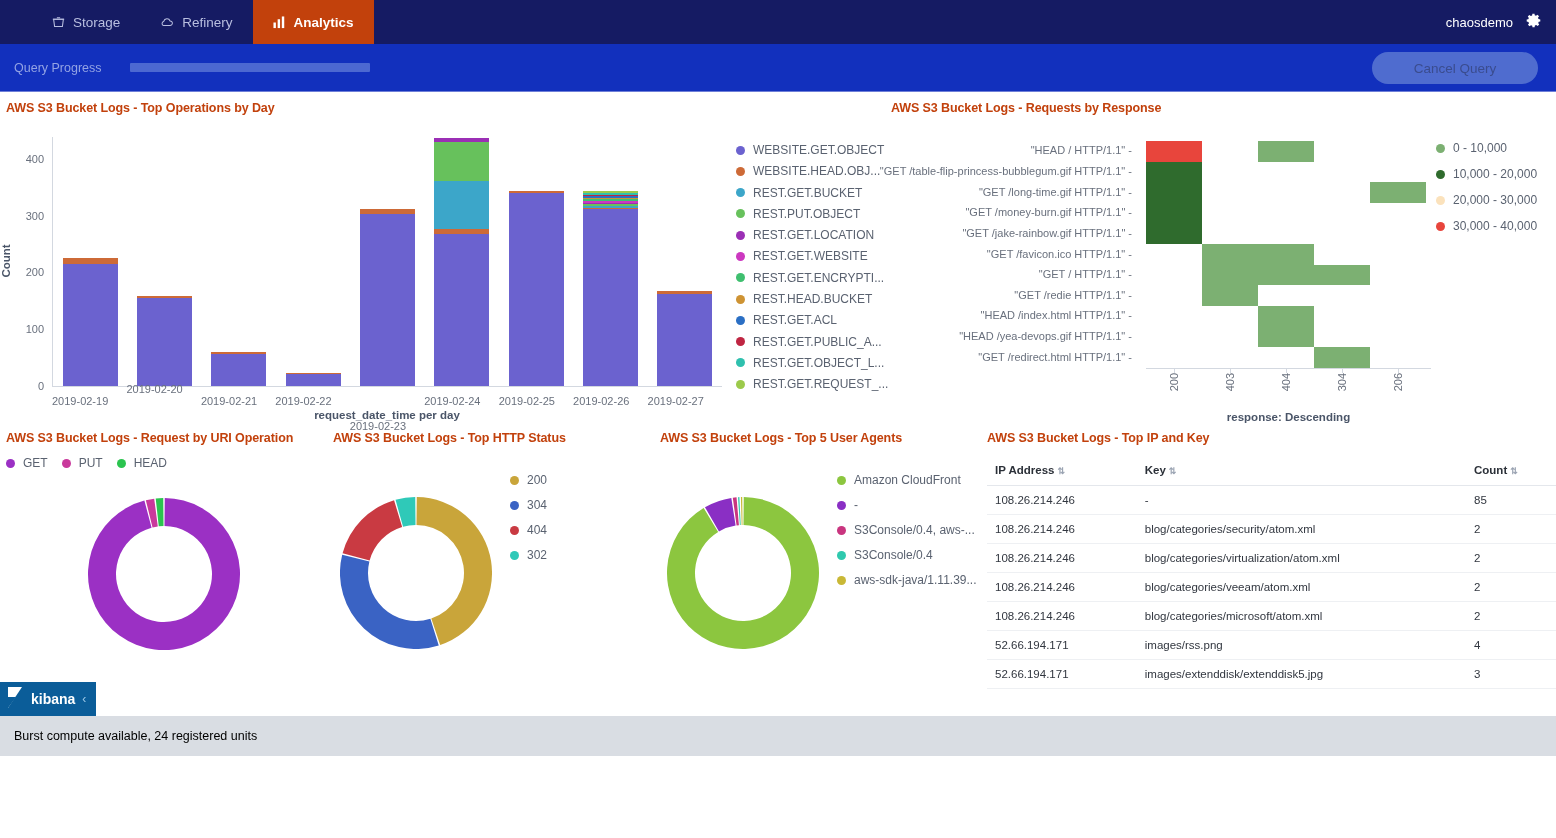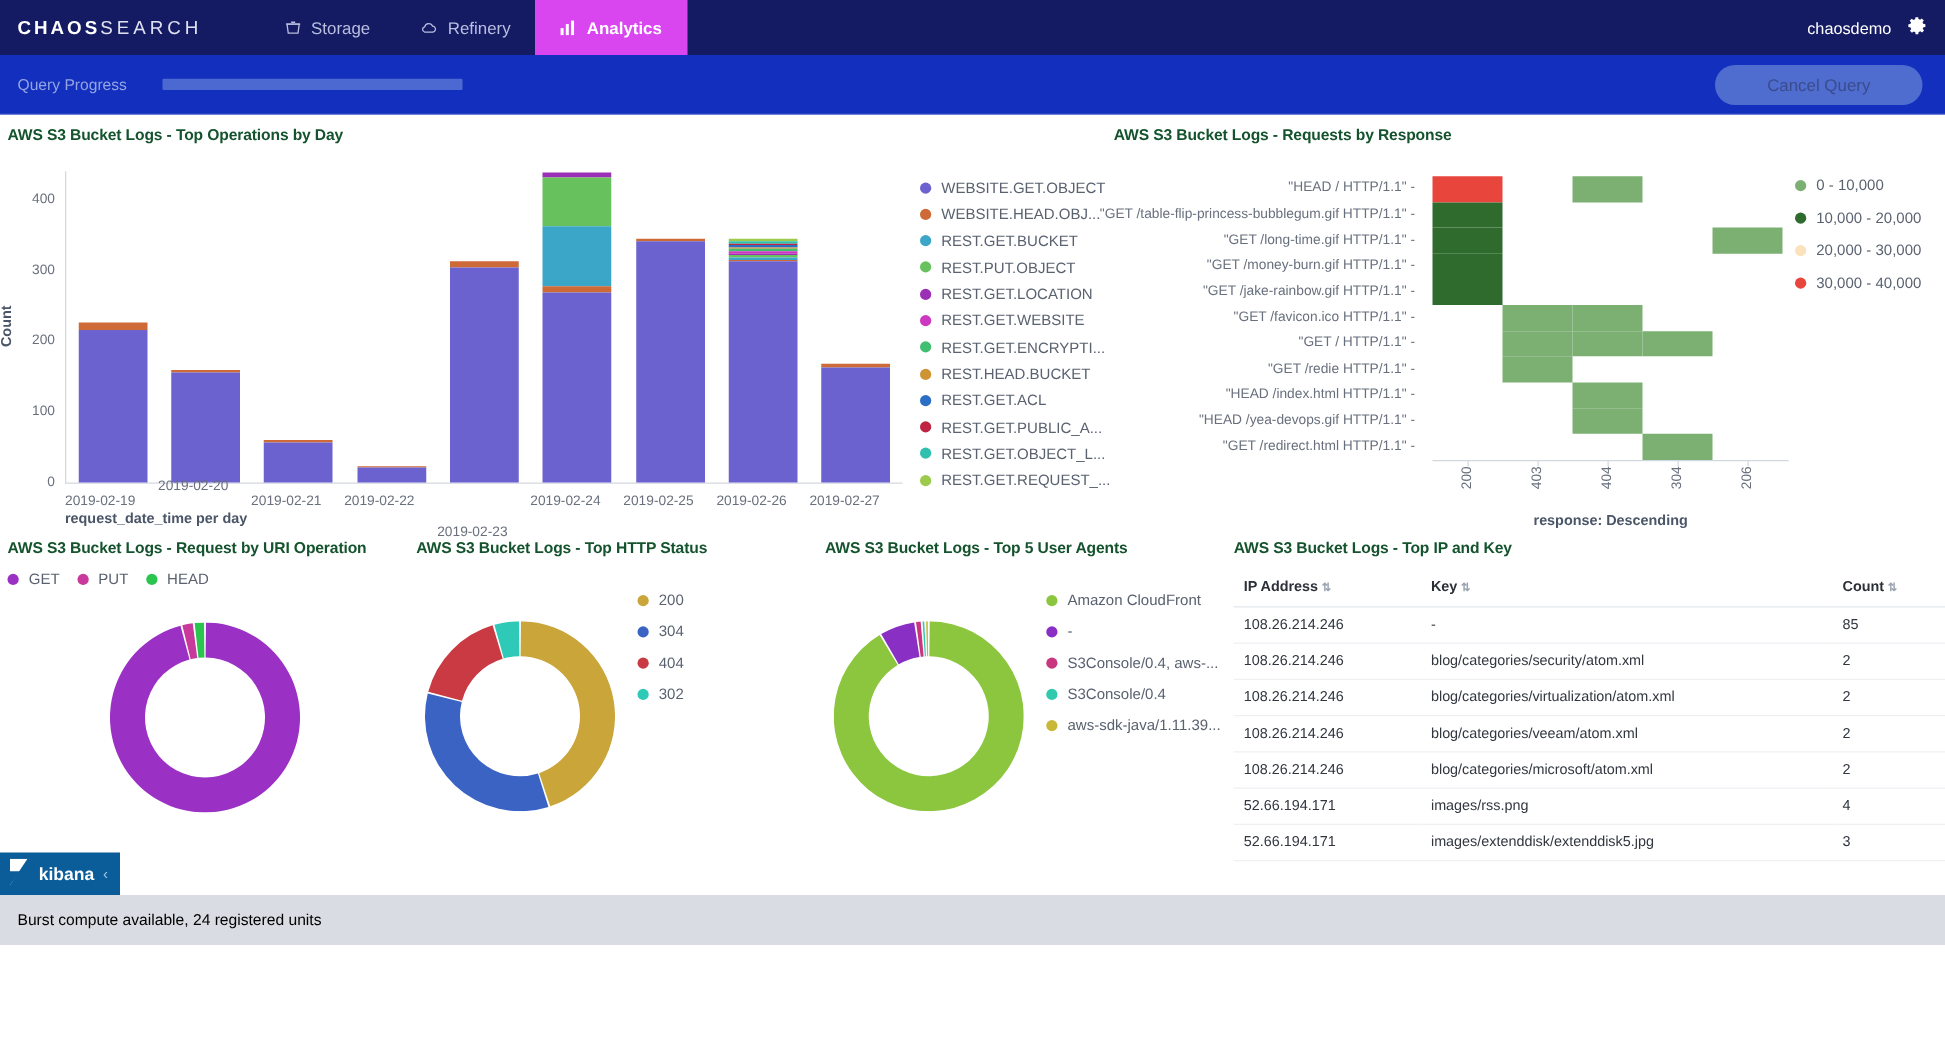--- a/index.html
+++ b/index.html
@@ -30,21 +30,21 @@
   .logo .light { font-weight: 400; color: #dfe2f2; letter-spacing: 3.2px; }
   .navitems { display: flex; align-items: stretch; margin-left: 32px; }
   .navitem {
     display: flex; align-items: center; gap: 8px;
     padding: 0 20px;
     font-size: 13.5px;
     color: #b9bfe0;
     cursor: pointer;
     white-space: nowrap;
   }
-  .navitem.active { background: #d946ef; color: #ffffff; font-weight: 700; }
+  .navitem.active { background: #c2410c; color: #ffffff; font-weight: 700; }
   .navitem svg { display: block; }
   .nav-right {
     margin-left: auto;
     display: flex; align-items: center; gap: 12px;
     padding-right: 14px;
     color: #ffffff; font-size: 13px;
   }
   .gear { cursor: pointer; }
 
   
@@ -70,21 +70,21 @@
     display: flex; align-items: center; justify-content: center;
     cursor: pointer;
     border: none;
     font-family: inherit;
   }
 
   
   .board { position: relative; height: 664px; background: #fff; }
 
   .panel-title {
-    font-size: 12.5px; font-weight: 700; color: #14532d;
+    font-size: 12.5px; font-weight: 700; color: #c2410c;
     letter-spacing: -0.1px;
   }
 
   
   .row1 { display: flex; height: 330px; }
   .p-bar { width: 885px; padding: 9px 0 0 6px; position: relative; }
   .p-heat { width: 671px; padding: 9px 0 0 6px; position: relative; }
 
   
   .barchart-wrap { position: relative; height: 300px; }
@@ -107,21 +107,21 @@
   }
   .bars { position: absolute; inset: 0; display: flex; }
   .barslot { flex: 1; display: flex; align-items: flex-end; justify-content: center; }
   .bar { width: 74%; display: flex; flex-direction: column; justify-content: flex-end; }
   .seg { width: 100%; }
   .xtick {
     position: absolute; font-size: 11px; color: #69707d;
     white-space: nowrap;
   }
   .axis-xlabel {
-    position: absolute; left: 46px; width: 670px; 
+    position: absolute; left: 46px; width: 670px; text-align: center;
     top: 294px; font-size: 11.5px; font-weight: 700; color: #4a5568;
   }
   .legend-bar {
     position: absolute; left: 730px; top: 28px;
     display: flex; flex-direction: column; gap: 7.3px;
   }
   .lg-item { display: flex; align-items: center; gap: 8px; font-size: 12px; color: #5a6270; white-space: nowrap; }
   .dot { width: 9px; height: 9px; border-radius: 50%; flex: none; }
 
   
@@ -206,24 +206,20 @@
     background: #ffffff; color: #23282f; font-size: 13px; font-weight: 700;
     display: flex; align-items: center; justify-content: center; gap: 5px;
     cursor: pointer; font-family: inherit;
   }
   .burst-note { margin-left: 14px; font-size: 12.5px; color: #000000; }
 </style>
 </head>
 <body>
 
 <div class="topnav">
-  <div class="logo">
-    <span>CHAOS</span>
-      <span class="light">SEARCH</span>
-  </div>
   <div class="navitems">
     <div class="navitem">
       <span>
         <svg width="13" height="13" viewBox="0 0 16 16" fill="none" stroke="#b9bfe0" stroke-width="1.3">
           <path d="M2 4h12l-1.2 9H3.2L2 4z"></path>
             <path d="M1 4h14"></path>
             <path d="M6 2.2h4"></path>
         </svg>
       </span>
       <span>Storage</span>

